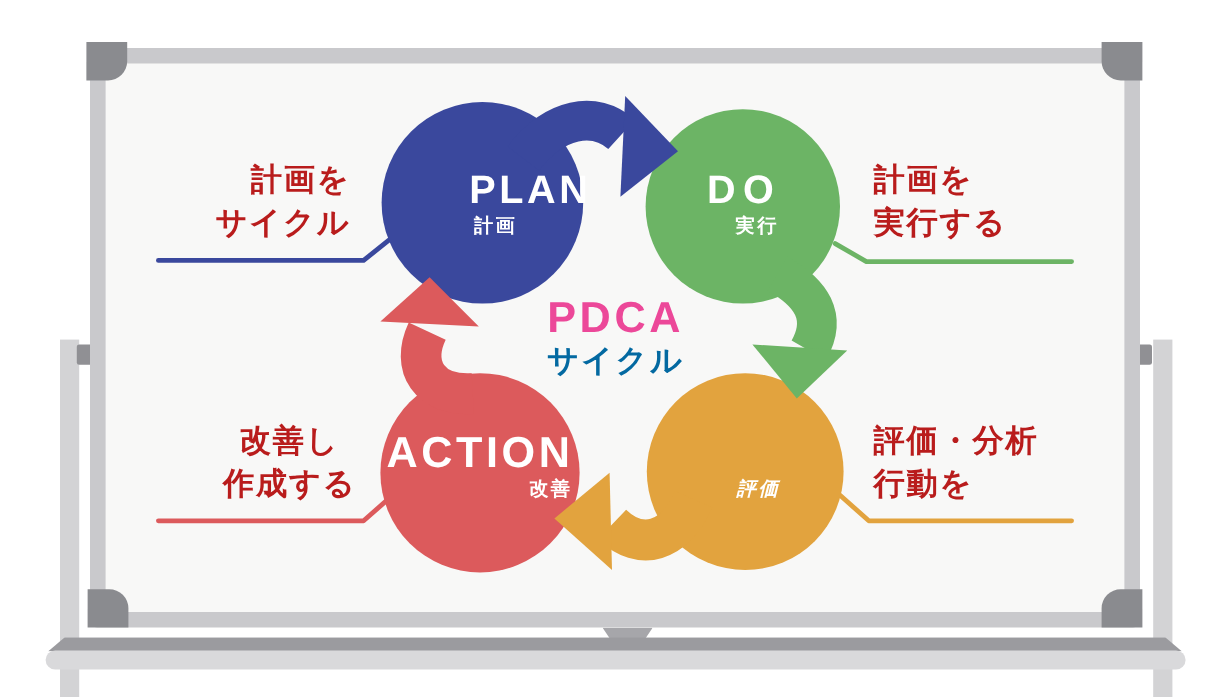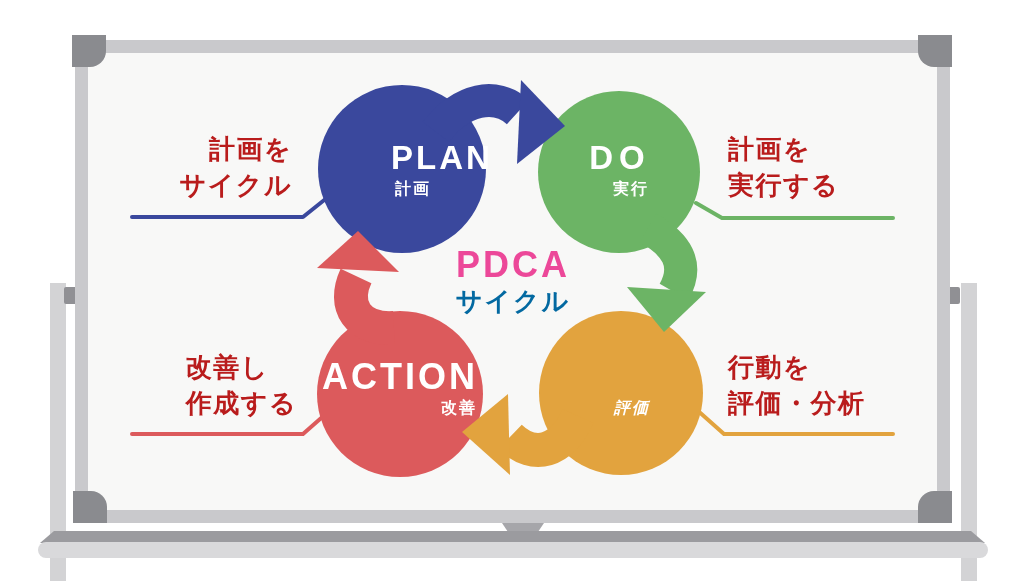--- a/index.html
+++ b/index.html
@@ -47,21 +47,21 @@
   .action-sub{left:400px;top:408px;margin-left:48px;}
 
   .center-title{left:513px;top:265px;font-size:36px;font-weight:800;color:#ec4899;letter-spacing:3px;}
   .center-sub{left:513px;top:301px;font-size:26px;font-weight:600;color:#0369a1;letter-spacing:2px;}
 
   .note{position:absolute;font-size:26px;font-weight:600;color:#b91c1c;line-height:36px;
         letter-spacing:1.5px;z-index:8;white-space:nowrap;}
   .note-plan{right:732px;top:131px;text-align:right;}
   .note-do{left:728px;top:131px;text-align:left;}
   .note-check{left:728px;top:349px;text-align:left;}
-  .note-action{right:727px;top:349px;text-align:left;}
+  .note-action{right:727px;top:349px;text-align:center;}
 </style>
 </head>
 <body>
 
 <div class="stage">
 
   <div class="post left"></div>
   <div class="post right"></div>
   <div class="knob left"></div>
   <div class="knob right"></div>
@@ -112,21 +112,21 @@
 
   <div class="note note-plan">
     <div>計画を</div>
     <div>サイクル</div>
   </div>
   <div class="note note-do">
     <div>計画を</div>
     <div>実行する</div>
   </div>
   <div class="note note-check">
+    <div>評価・分析</div>
     <div>行動を</div>
-    <div>評価・分析</div>
   </div>
   <div class="note note-action">
     <div>改善し</div>
     <div>作成する</div>
   </div>
 
 </div>
 
 </body></html>

